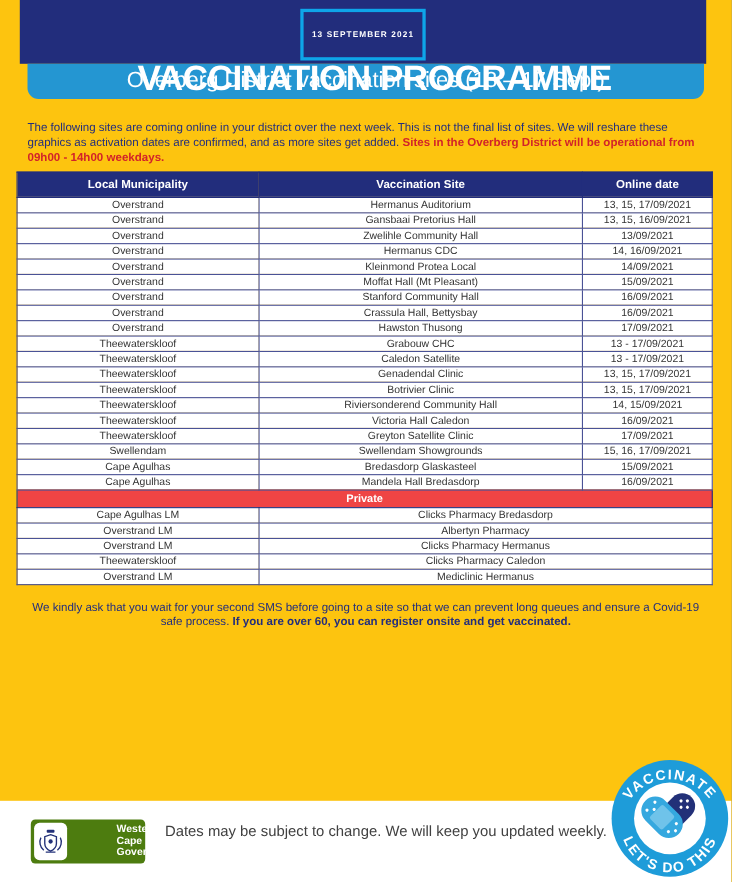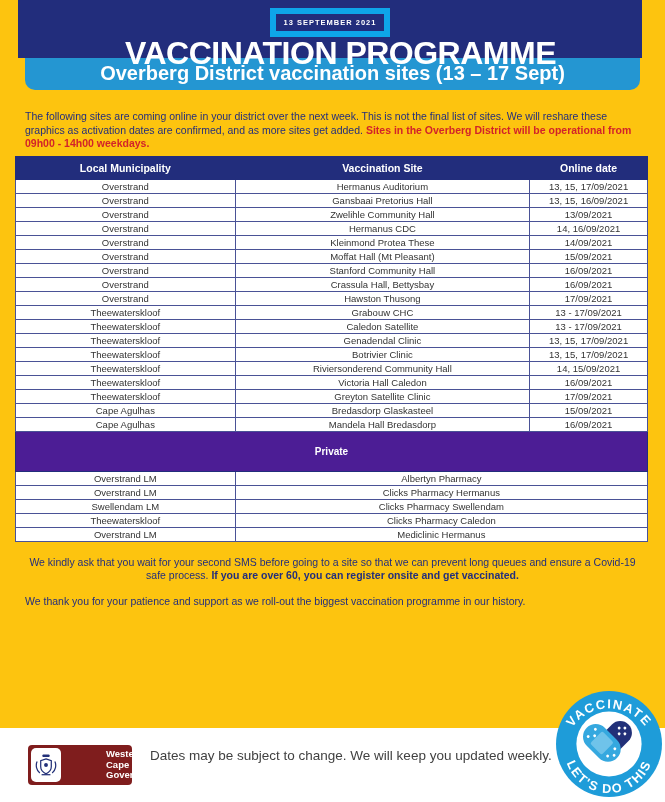--- a/index.html
+++ b/index.html
@@ -7,66 +7,66 @@
   .page{
     width:665px; height:802px; position:relative; overflow:hidden;
     background:#FDC40F; margin:0 auto;
   }
   
   .top-banner{
     margin-left:18px; width:624px; height:58px;
     background:#222D7C; text-align:center;
   }
   .date-badge{
-    display:inline-block; margin-top:8px; border:6px solid #0ea5e9;
+    display:inline-block; margin-top:8px; border:3px solid #0ea5e9;
     color:#fff; font-size:7.5px; font-weight:bold; letter-spacing:1px;
-    padding:4px 8px;
+    padding:16px 8px;
   }
   .main-title{
     color:#fff; font-size:32px; font-weight:bold; letter-spacing:-0.5px;
     line-height:30px; margin-top:1px;padding-left:21px;
   }
   .subtitle-bar{
     margin-left:25px; width:615px; height:32px; background:#2496D2;
     border-radius:0 0 10px 10px; color:#fff; font-size:20px;
-    font-weight:bold; text-align:center; line-height:31px;
+    font-weight:normal; text-align:center; line-height:31px;
   }
   
   .intro-p{ margin:20px 24px 0 25px; color:#232E7D; font-size:10.5px; line-height:13.5px; }
   .intro-p + .intro-p{ margin-top:9px; }
   .red-strong{ color:#D2232A; font-weight:bold; }
   
   .table-wrap{ margin:5px 17px 0 15px; }
   table{ width:100%; border-collapse:collapse; }
   th{
     background:#222D7C; color:#fff; font-size:10.5px; font-weight:bold;
     padding:5px 2px; border:1px solid #222D7C;
   }
   td{
     background:#fff; border:1px solid #4A5296; font-size:9.5px; color:#333;
     text-align:center; padding:1px 2px; line-height:11px;
   }
   tr.private-bar td{
-    background:#4c1d95; color:#fff; font-weight:bold; font-size:10px;
-    padding:14px; border:1px solid #222D7C;
+    background:#ef4444; color:#fff; font-weight:bold; font-size:10px;
+    padding:2px; border:1px solid #222D7C;
   }
   
   .note{
     margin:5px 24px 0 16px; font-size:8.5px; font-weight:bold;
     color:#232E7D; line-height:10.5px;
   }
   .outro-p{ margin:12px 25px 0 25px; color:#232E7D; font-size:10.5px; line-height:13.5px; }
   .outro-p.first{ margin-top:14px;text-align:center; }
   
   .footer{
     position:absolute; left:0; right:0; bottom:0; height:74px; background:#fff;
   }
   .wcg-logo{
     position:absolute; left:28px; top:17px; width:104px; height:40px;
-    background:#7f1d1d; border-radius:4px; display:flex; align-items:center;gap:39px;
+    background:#4d7c0f; border-radius:4px; display:flex; align-items:center;gap:39px;
   }
   .crest-panel{
     width:34px; height:34px; background:#fff; border-radius:5px;
     margin-left:3px; display:flex; align-items:center; justify-content:center;
   }
   .logo-text{
     margin-left:6px; color:#fff; font-size:9.5px; font-weight:bold; line-height:10.5px;
   }
   .footer-note{
     position:absolute; left:150px; top:0; height:54px; display:flex;
@@ -127,21 +127,21 @@
             <td>Zwelihle Community Hall</td>
             <td>13/09/2021</td>
           </tr>
           <tr>
             <td>Overstrand</td>
             <td>Hermanus CDC</td>
             <td>14, 16/09/2021</td>
           </tr>
           <tr>
             <td>Overstrand</td>
-            <td>Kleinmond Protea These</td>
+            <td>Kleinmond Protea Local</td>
             <td>14/09/2021</td>
           </tr>
           <tr>
             <td>Overstrand</td>
             <td>Moffat Hall (Mt Pleasant)</td>
             <td>15/09/2021</td>
           </tr>
           <tr>
             <td>Overstrand</td>
             <td>Stanford Community Hall</td>
@@ -184,68 +184,72 @@
           </tr>
           <tr>
             <td>Theewaterskloof</td>
             <td>Victoria Hall Caledon</td>
             <td>16/09/2021</td>
           </tr>
           <tr>
             <td>Theewaterskloof</td>
             <td>Greyton Satellite Clinic</td>
             <td>17/09/2021</td>
+          </tr>
+          <tr>
+            <td>Swellendam</td>
+            <td>Swellendam Showgrounds</td>
+            <td>15, 16, 17/09/2021</td>
           </tr>
           <tr>
             <td>Cape Agulhas</td>
             <td>Bredasdorp Glaskasteel</td>
             <td>15/09/2021</td>
           </tr>
           <tr>
             <td>Cape Agulhas</td>
             <td>Mandela Hall Bredasdorp</td>
             <td>16/09/2021</td>
           </tr>
         </tbody>
       <tbody>
         <tr class="private-bar">
           <td colspan="3">Private</td>
         </tr>
       </tbody>
       <tbody id="private-rows">
           <tr>
+            <td>Cape Agulhas LM</td>
+            <td colspan="2">Clicks Pharmacy Bredasdorp</td>
+          </tr>
+          <tr>
             <td>Overstrand LM</td>
             <td colspan="2">Albertyn Pharmacy</td>
           </tr>
           <tr>
             <td>Overstrand LM</td>
             <td colspan="2">Clicks Pharmacy Hermanus</td>
-          </tr>
-          <tr>
-            <td>Swellendam LM</td>
-            <td colspan="2">Clicks Pharmacy Swellendam</td>
           </tr>
           <tr>
             <td>Theewaterskloof</td>
             <td colspan="2">Clicks Pharmacy Caledon</td>
           </tr>
           <tr>
             <td>Overstrand LM</td>
             <td colspan="2">Mediclinic Hermanus</td>
           </tr>
         </tbody>
     </table>
   </div>
 
 
   <p class="outro-p first">
     <span>We kindly ask that you wait for your second SMS before going to a site so that we can prevent long queues and ensure a Covid-19 safe process.</span>
     <strong>If you are over 60, you can register onsite and get vaccinated.</strong>
   </p>
-  <p class="outro-p">We thank you for your patience and support as we roll-out the biggest vaccination programme in our history.</p>
 
   <div class="footer">
     <div class="wcg-logo">
       <div class="crest-panel">
         <svg width="30" height="30" viewBox="0 0 34 34">
           <g fill="none" stroke="#223078" stroke-width="1.4">
             <path d="M17 10 L23 12 V19 C23 24 17 27 17 27 C17 27 11 24 11 19 V12 Z"></path>
             <path d="M7 13 C5 17 6 23 10 26"></path>
             <path d="M27 13 C29 17 28 23 24 26"></path>
             <path d="M12 28 H22"></path>

